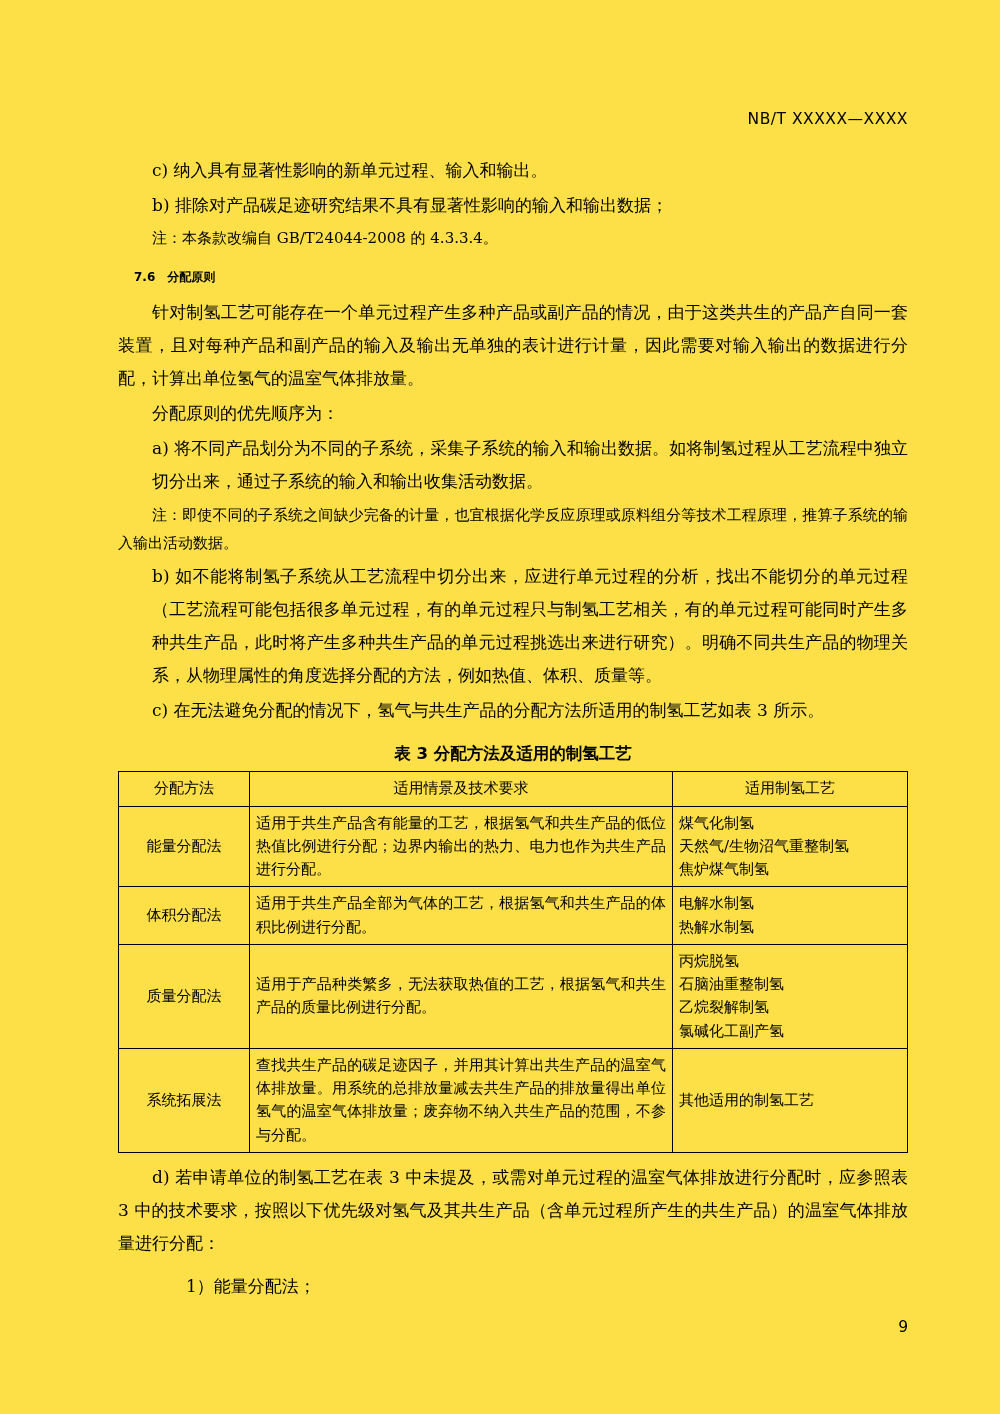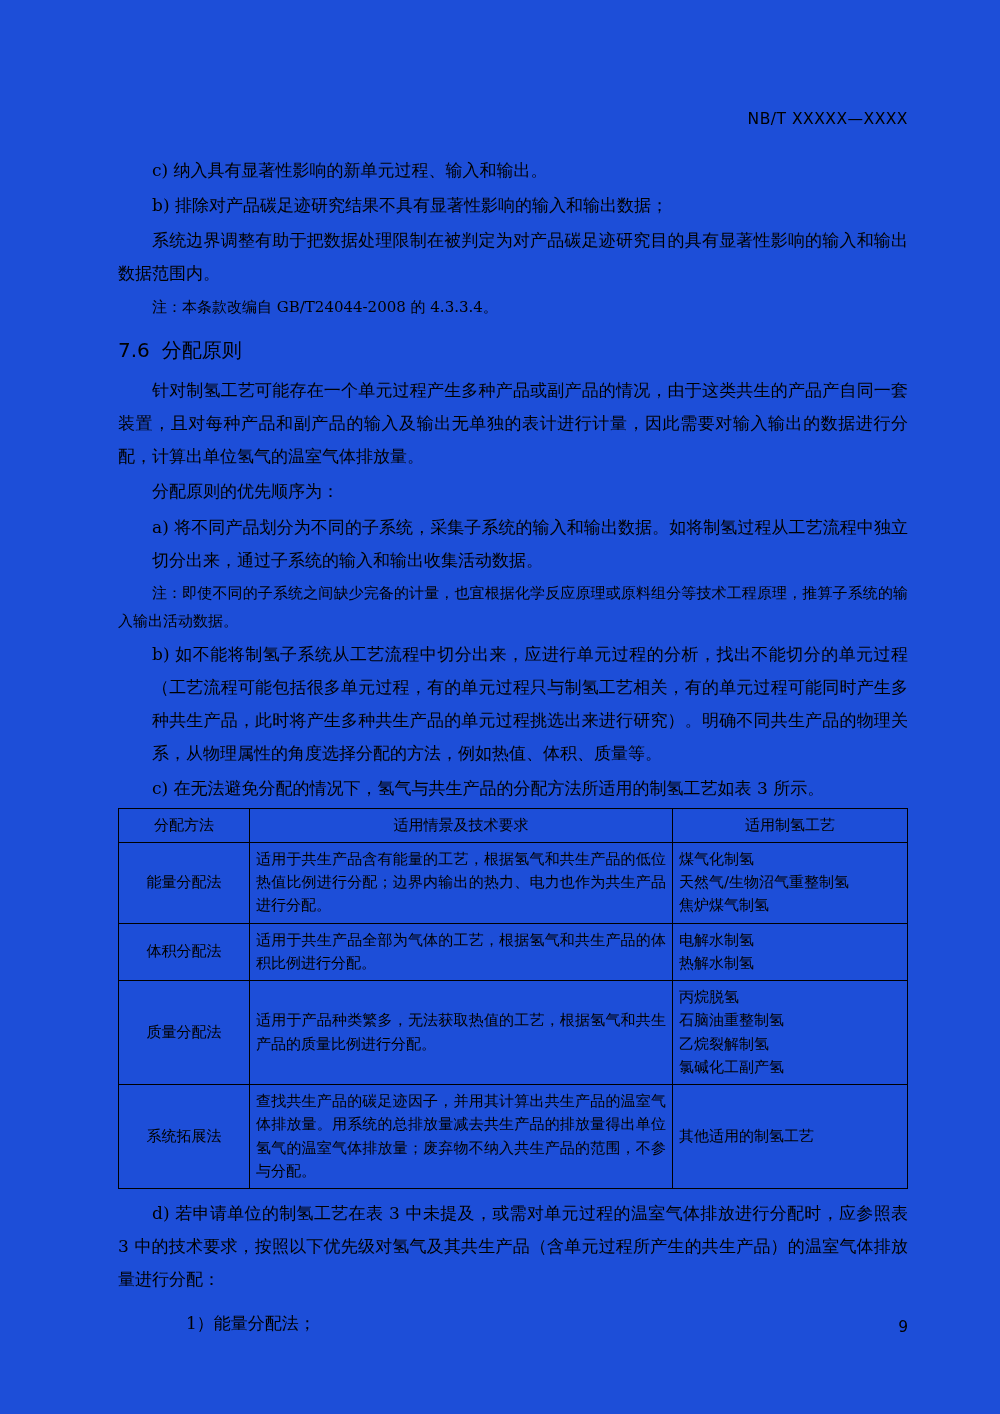--- a/index.html
+++ b/index.html
@@ -5,21 +5,21 @@
   html, body {
     margin: 0;
     padding: 0;
     background: #b0b0b0;
   }
   .page {
     position: relative;
     width: 1000px;
     height: 1414px;
     margin: 0 auto;
-    background: #1d4ed8;
+    background: #fde047;
     box-sizing: border-box;
     font-family: "DejaVu Serif", "Liberation Serif", serif;
     color: #000000;
     overflow: hidden;
   }
   .content {
     position: absolute;
     left: 118px;
     top: 110px;
     width: 790px;
@@ -50,23 +50,23 @@
     line-height: 1.9;
     padding-left: 34px;
   }
   .note-hang {
     font-size: 15px;
     line-height: 1.9;
     text-indent: 34px;
   }
   .clause-title {
     font-family: "DejaVu Sans", "Liberation Sans", sans-serif;
-    font-weight: normal;
-    font-size: 20px;
-    margin: 16px 0 10px 0;
+    font-weight: bold;
+    font-size: 12px;
+    margin: 16px 0 10px 16px;
   }
   .clause-title .num {
     margin-right: 12px;
   }
   .table-caption {
     text-align: center;
     font-family: "DejaVu Sans", "Liberation Sans", sans-serif;
     font-weight: bold;
     font-size: 16.5px;
     margin: 16px 0 6px 0;
@@ -115,34 +115,34 @@
 <body>
 
 <div class="page">
 
   <div class="content">
 
     <div class="header-line">NB/T  XXXXX—XXXX</div>
 
     <p class="list-item">c) 纳入具有显著性影响的新单元过程、输入和输出。</p>
     <p class="list-item">b) 排除对产品碳足迹研究结果不具有显著性影响的输入和输出数据；</p>
-    <p class="indent2">系统边界调整有助于把数据处理限制在被判定为对产品碳足迹研究目的具有显著性影响的输入和输出数据范围内。</p>
     <p class="note">注：本条款改编自 GB/T24044-2008 的 4.3.3.4。</p>
 
     <div class="clause-title">
       <span class="num">7.6</span><span>分配原则</span>
     </div>
 
     <p class="indent2">针对制氢工艺可能存在一个单元过程产生多种产品或副产品的情况，由于这类共生的产品产自同一套装置，且对每种产品和副产品的输入及输出无单独的表计进行计量，因此需要对输入输出的数据进行分配，计算出单位氢气的温室气体排放量。</p>
     <p class="indent2">分配原则的优先顺序为：</p>
     <p class="list-item">a) 将不同产品划分为不同的子系统，采集子系统的输入和输出数据。如将制氢过程从工艺流程中独立切分出来，通过子系统的输入和输出收集活动数据。</p>
     <p class="note-hang">注：即使不同的子系统之间缺少完备的计量，也宜根据化学反应原理或原料组分等技术工程原理，推算子系统的输入输出活动数据。</p>
     <p class="list-item">b) 如不能将制氢子系统从工艺流程中切分出来，应进行单元过程的分析，找出不能切分的单元过程（工艺流程可能包括很多单元过程，有的单元过程只与制氢工艺相关，有的单元过程可能同时产生多种共生产品，此时将产生多种共生产品的单元过程挑选出来进行研究）。明确不同共生产品的物理关系，从物理属性的角度选择分配的方法，例如热值、体积、质量等。</p>
     <p class="list-item">c) 在无法避免分配的情况下，氢气与共生产品的分配方法所适用的制氢工艺如表 3 所示。</p>
 
+    <div class="table-caption">表 3  分配方法及适用的制氢工艺</div>
 
     <table class="alloc">
       <thead>
         <tr>
           <th class="method">分配方法</th>
           <th>适用情景及技术要求</th>
           <th class="process">适用制氢工艺</th>
         </tr>
       </thead>
       <tbody>

